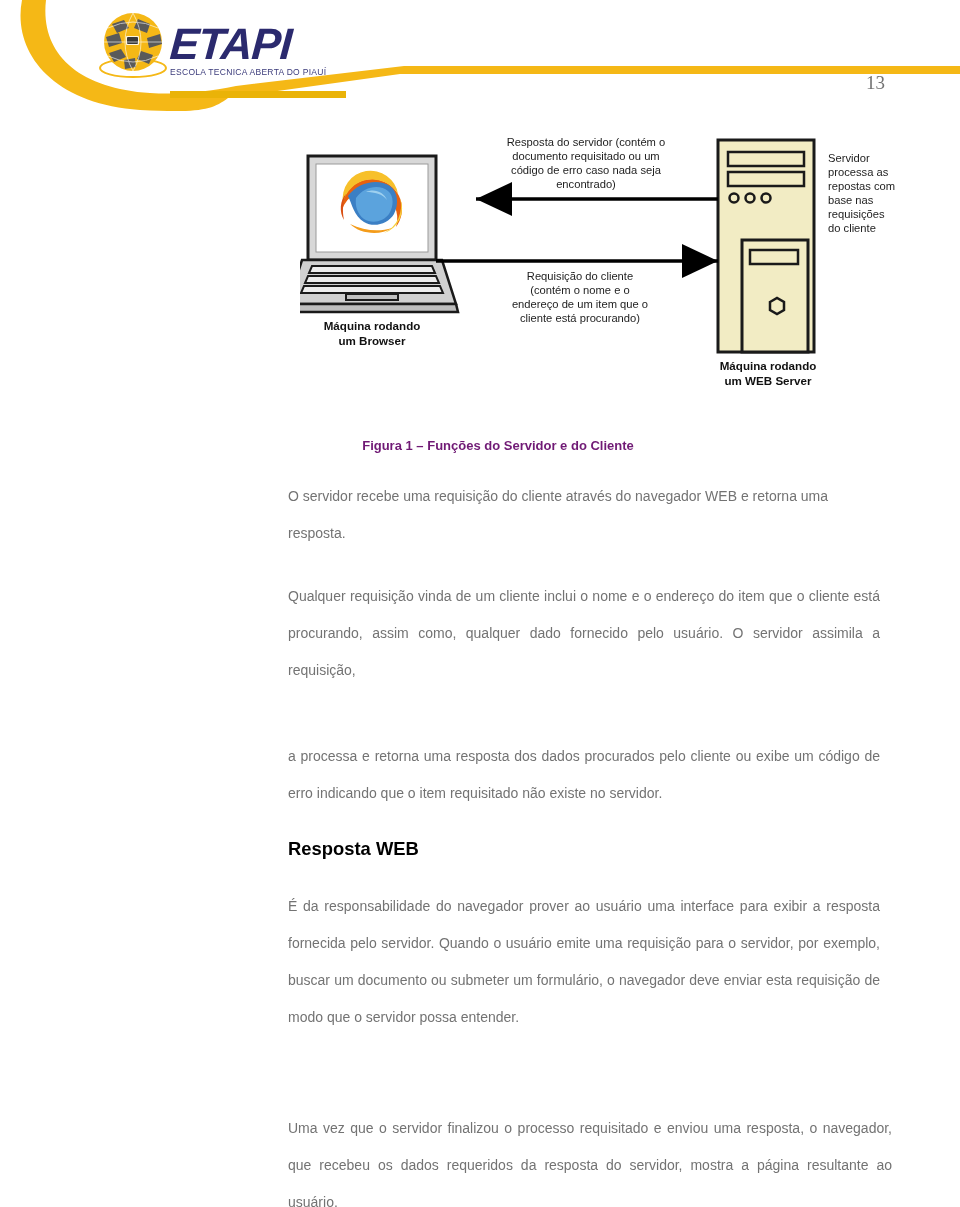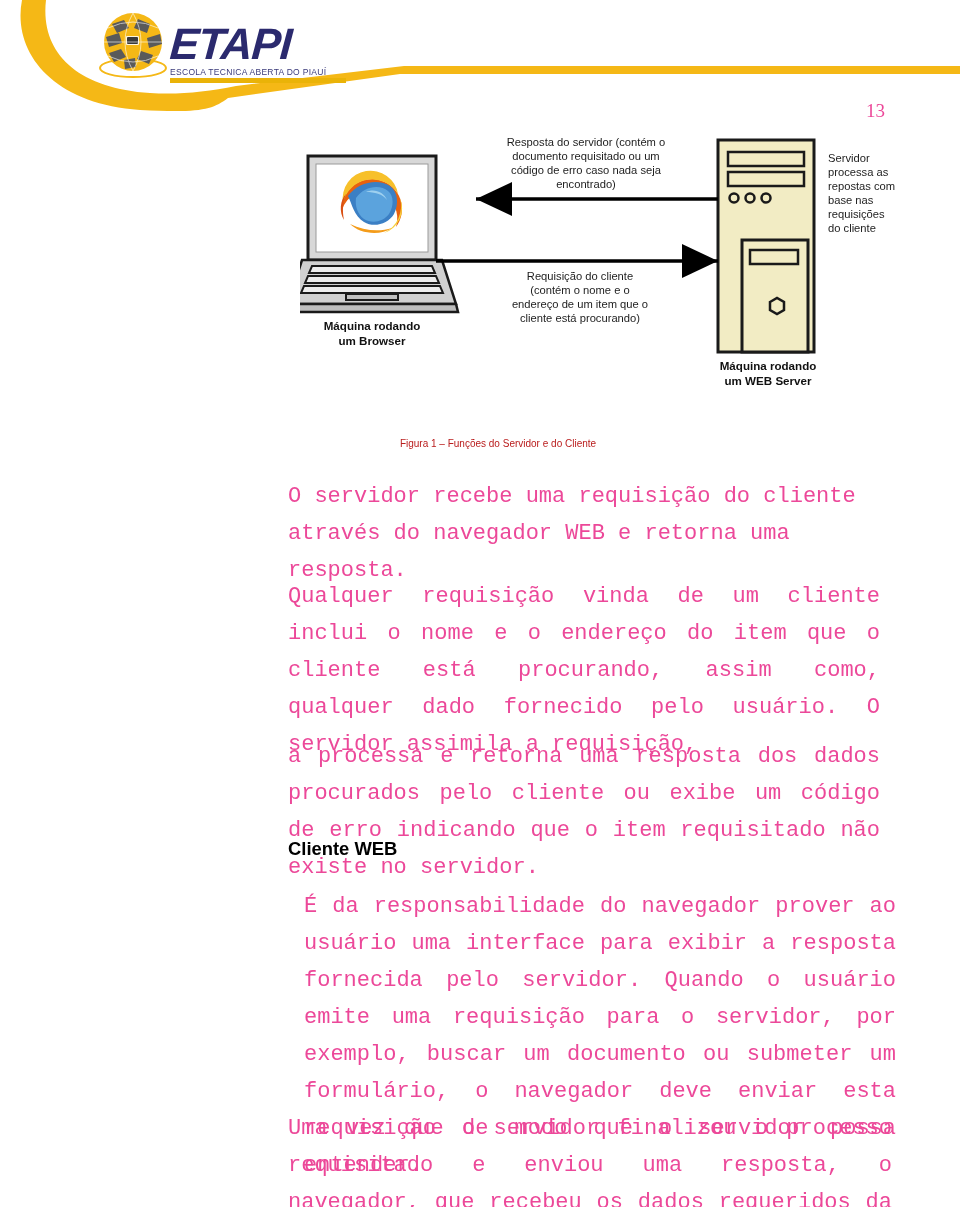--- a/index.html
+++ b/index.html
@@ -20,60 +20,60 @@
   .etapi-text{position:absolute;left:74px;top:14px;}
   .etapi-main{
     font-family:"Liberation Sans", sans-serif;
     font-weight:bold;font-size:44px;letter-spacing:-1px;
     color:#2b2a6e;line-height:44px;font-style:italic;
     transform:skewX(-4deg);
   }
   .etapi-sub{
     font-family:"Liberation Sans", sans-serif;
     font-size:8.5px;letter-spacing:.3px;color:#3a3a7a;
-    margin-top:1px;border-bottom:5px solid #eab308;
-    padding-bottom:1px;width:176px;
+    margin-top:1px;border-bottom:7px solid #eab308;
+    padding-bottom:14px;width:176px;
   }
   .page-num{
-    position:absolute;left:866px;top:100px;
-    font-family:"Liberation Serif", serif;font-size:19px;color:#ec4899;
+    position:absolute;left:866px;top:72px;
+    font-family:"Liberation Serif", serif;font-size:19px;color:#737373;
   }
 
   
   .figure{position:absolute;left:300px;top:128px;width:648px;height:272px;}
   .figure svg{display:block;}
   .dg-text{font-family:"Liberation Sans", sans-serif;font-size:11.2px;fill:#1d1d1d;}
   .dg-text-b{font-family:"Liberation Sans", sans-serif;font-size:11.6px;font-weight:bold;fill:#111;}
 
   
   .caption{
     position:absolute;left:218px;top:438px;width:560px;
-    text-align:center;font-weight:normal;font-size:10px;
-    font-family:"Liberation Sans", sans-serif;color:#b91c1c;
+    text-align:center;font-weight:bold;font-size:13px;
+    font-family:"Liberation Sans", sans-serif;color:#701a75;
   }
   .para{
     position:absolute;
-    font-family:Liberation Mono, monospace;
-    font-size:22px;
+    font-family:Liberation Sans, sans-serif;
+    font-size:14px;
     line-height:37px;
-    color:#ec4899;
+    color:#737373;
     text-align:justify;
     text-justify:inter-word;
   }
   .para.nojust{text-align:left;}
   .subhead{
     position:absolute;
     font-family:"Liberation Sans", sans-serif;
     font-size:18.4px;font-weight:bold;color:#000;
   }
   .p1{left:288px;top:478px;width:592px;}
   .p2{left:288px;top:578px;width:592px;}
   .p3{left:288px;top:718px;width:592px;margin-top:20px;}
   .sub1{left:288px;top:838px;}
-  .p4{left:288px;top:888px;width:592px;margin-left:16px;}
+  .p4{left:288px;top:888px;width:592px;}
   .p5{left:288px;top:1110px;width:604px;}
 </style>
 </head>
 <body>
 
 <div class="header">
 
   <svg class="swoosh" viewBox="0 0 960 118">
     <path d="M 22 0 C 12 52 52 104 140 110 C 200 113 212 110 228 98
              L 400 74 L 960 74 L 960 66 L 404 66 L 236 86
@@ -205,15 +205,15 @@
   </g>
 
 </svg>
 </div>
 
 <div class="caption">Figura 1 – Funções do Servidor e do Cliente</div>
 
 <div class="para p1 nojust">O servidor recebe uma requisição do cliente através do navegador WEB e retorna uma resposta.</div>
 <div class="para p2">Qualquer requisição vinda de um cliente inclui o nome e o endereço do item que o cliente está procurando, assim como, qualquer dado fornecido pelo usuário. O servidor assimila a requisição,</div>
 <div class="para p3">a processa e retorna uma resposta dos dados procurados pelo cliente ou exibe um código de erro indicando que o item requisitado não existe no servidor.</div>
-<div class="subhead sub1">Cliente WEB</div>
+<div class="subhead sub1">Resposta WEB</div>
 <div class="para p4">É da responsabilidade do navegador prover ao usuário uma interface para exibir a resposta fornecida pelo servidor. Quando o usuário emite uma requisição para o servidor, por exemplo, buscar um documento ou submeter um formulário, o navegador deve enviar esta requisição de modo que o servidor possa entender.</div>
 <div class="para p5">Uma vez que o servidor finalizou o processo requisitado e enviou uma resposta, o navegador, que recebeu os dados requeridos da resposta do servidor, mostra a página resultante ao usuário.</div>
 
 </body></html>

